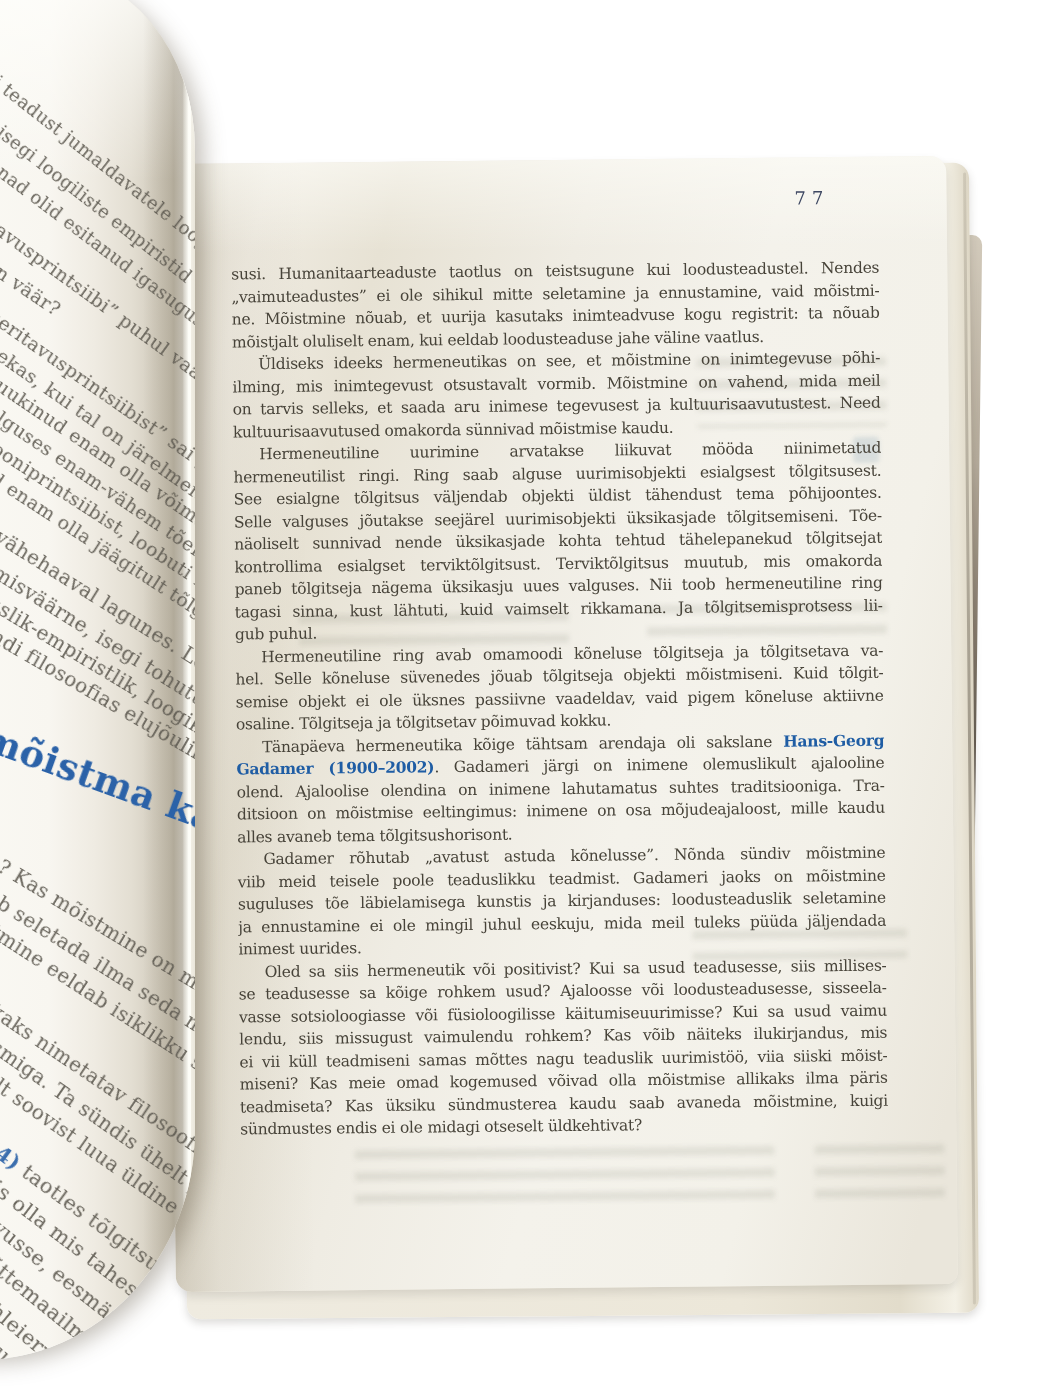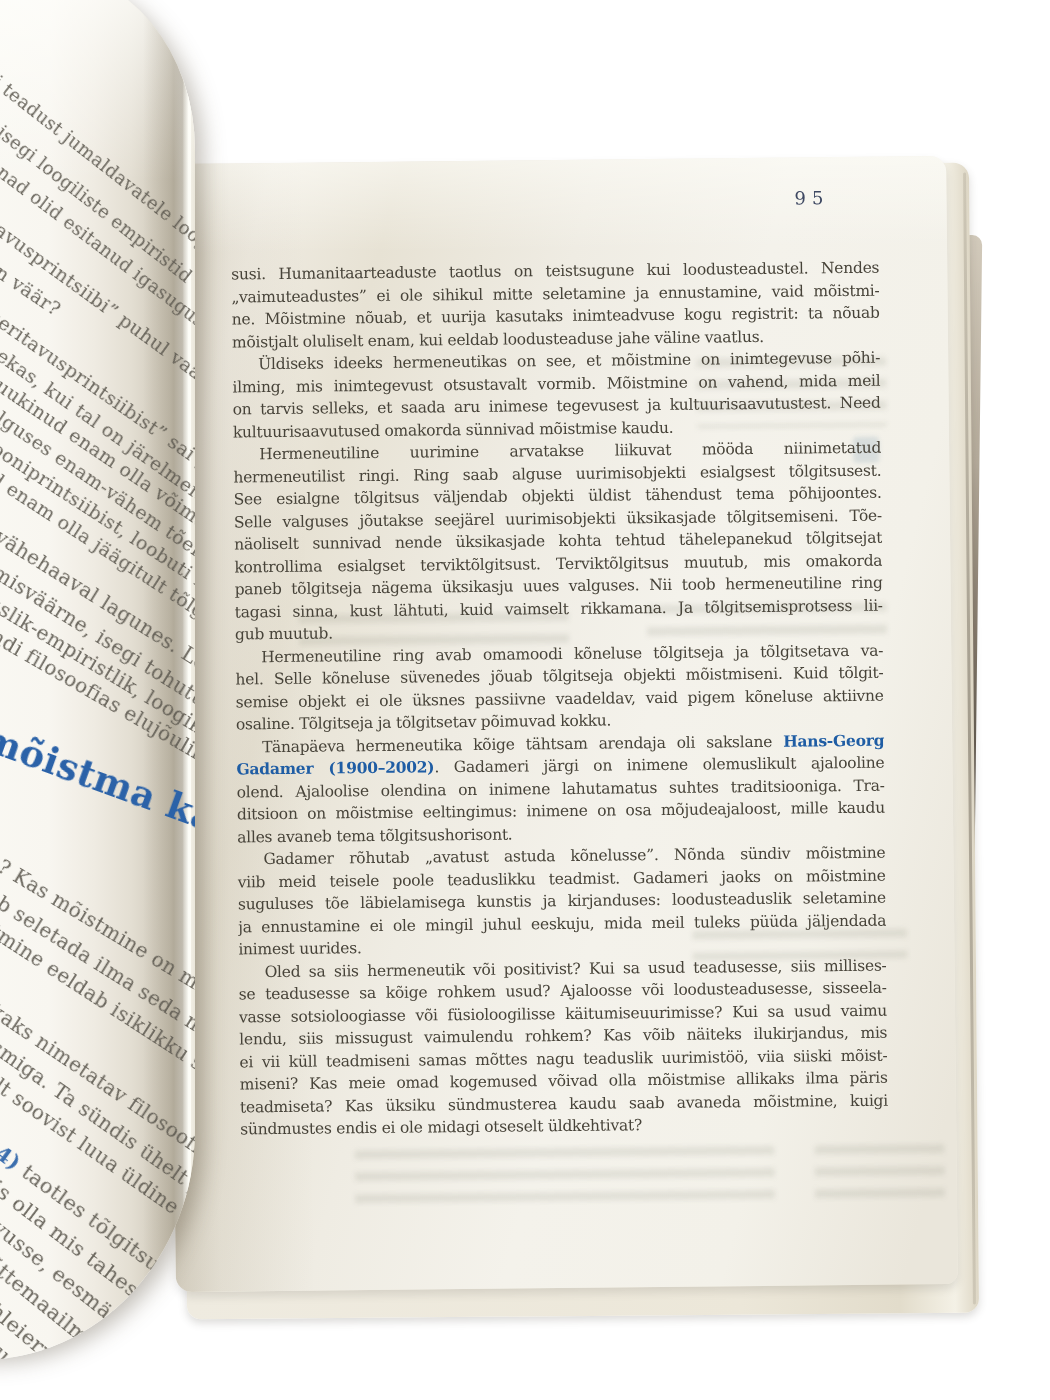--- a/index.html
+++ b/index.html
@@ -127,21 +127,21 @@
     <div class="top-light"></div>
 
     <div class="ghost" style="left:530px;top:200px;width:190px;height:70px;"></div>
     <div class="ghost" style="left:130px;top:452px;width:270px;height:34px;"></div>
     <div class="ghost" style="left:478px;top:446px;width:240px;height:40px;"></div>
     <div class="ghost" style="left:520px;top:772px;width:215px;height:30px;"></div>
     <div class="ghost" style="left:180px;top:988px;width:420px;height:60px;"></div>
     <div class="ghost" style="left:640px;top:988px;width:130px;height:60px;"></div>
     <div class="ghost sq" style="left:686px;top:280px;width:26px;height:26px;"></div>
 
-    <div class="page-number">95</div>
+    <div class="page-number">77</div>
 
     <div class="body-text">
         <div class="para">
           <span class="line"><span>susi. Humanitaarteaduste taotlus on teistsugune kui loodusteadustel. Nendes</span></span>
           <span class="line"><span>„vaimuteadustes” ei ole sihikul mitte seletamine ja ennustamine, vaid mõistmi-</span></span>
           <span class="line"><span>ne. Mõistmine nõuab, et uurija kasutaks inimteadvuse kogu registrit: ta nõuab</span></span>
           <span class="line last"><span>mõistjalt oluliselt enam, kui eeldab loodusteaduse jahe väline vaatlus.</span></span>
         </div>
         <div class="para indent">
           <span class="line"><span>Üldiseks ideeks hermeneutikas on see, et mõistmine on inimtegevuse põhi-</span></span>
@@ -151,21 +151,21 @@
         </div>
         <div class="para indent">
           <span class="line"><span>Hermeneutiline uurimine arvatakse liikuvat mööda niinimetatud</span></span>
           <span class="line"><span>hermeneutilist ringi. Ring saab alguse uurimisobjekti esialgsest tõlgitsusest.</span></span>
           <span class="line"><span>See esialgne tõlgitsus väljendab objekti üldist tähendust tema põhijoontes.</span></span>
           <span class="line"><span>Selle valguses jõutakse seejärel uurimisobjekti üksikasjade tõlgitsemiseni. Tõe-</span></span>
           <span class="line"><span>näoliselt sunnivad nende üksikasjade kohta tehtud tähelepanekud tõlgitsejat</span></span>
           <span class="line"><span>kontrollima esialgset terviktõlgitsust. Terviktõlgitsus muutub, mis omakorda</span></span>
           <span class="line"><span>paneb tõlgitseja nägema üksikasju uues valguses. Nii toob hermeneutiline ring</span></span>
           <span class="line"><span>tagasi sinna, kust lähtuti, kuid vaimselt rikkamana. Ja tõlgitsemisprotsess lii-</span></span>
-          <span class="line last"><span>gub muutub.</span></span>
+          <span class="line last"><span>gub puhul.</span></span>
         </div>
         <div class="para indent">
           <span class="line"><span>Hermeneutiline ring avab omamoodi kõneluse tõlgitseja ja tõlgitsetava va-</span></span>
           <span class="line"><span>hel. Selle kõneluse süvenedes jõuab tõlgitseja objekti mõistmiseni. Kuid tõlgit-</span></span>
           <span class="line"><span>semise objekt ei ole üksnes passiivne vaadeldav, vaid pigem kõneluse aktiivne</span></span>
           <span class="line last"><span>osaline. Tõlgitseja ja tõlgitsetav põimuvad kokku.</span></span>
         </div>
         <div class="para indent">
           <span class="line"><span>Tänapäeva hermeneutika kõige tähtsam arendaja oli sakslane </span><b class="blue">Hans-Georg</b></span>
           <span class="line"><b class="blue">Gadamer (1900–2002)</b><span>. Gadameri järgi on inimene olemuslikult ajalooline</span></span>

